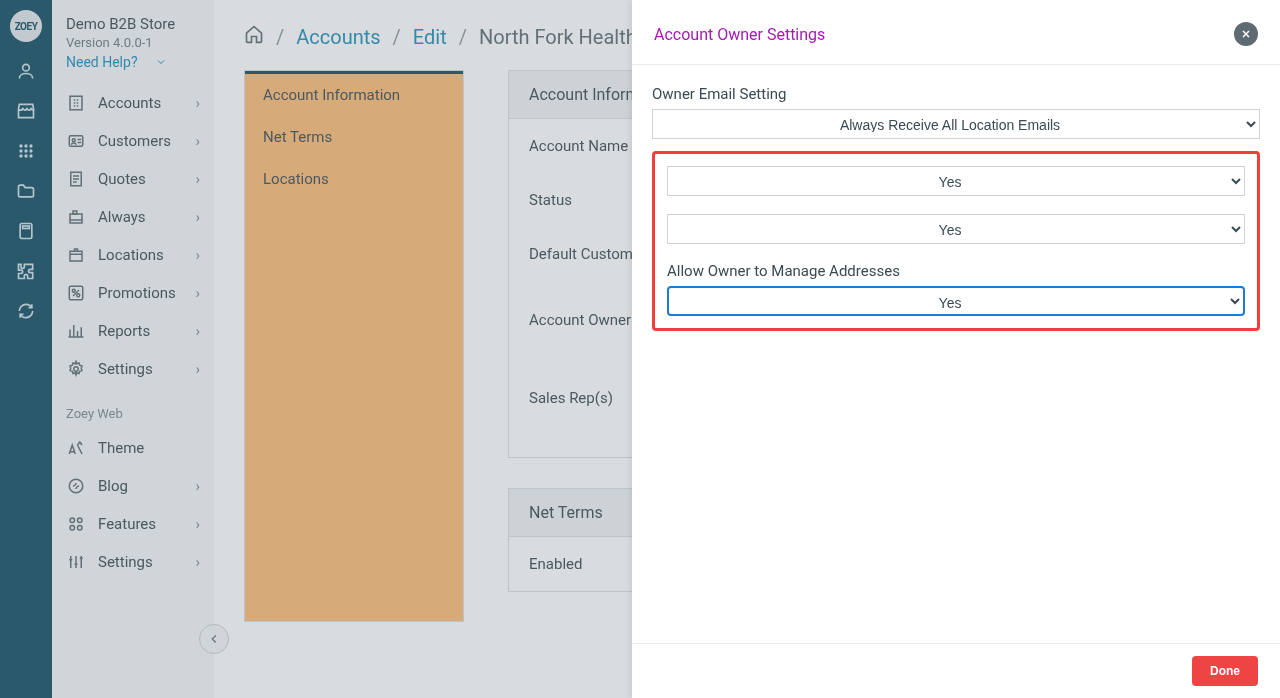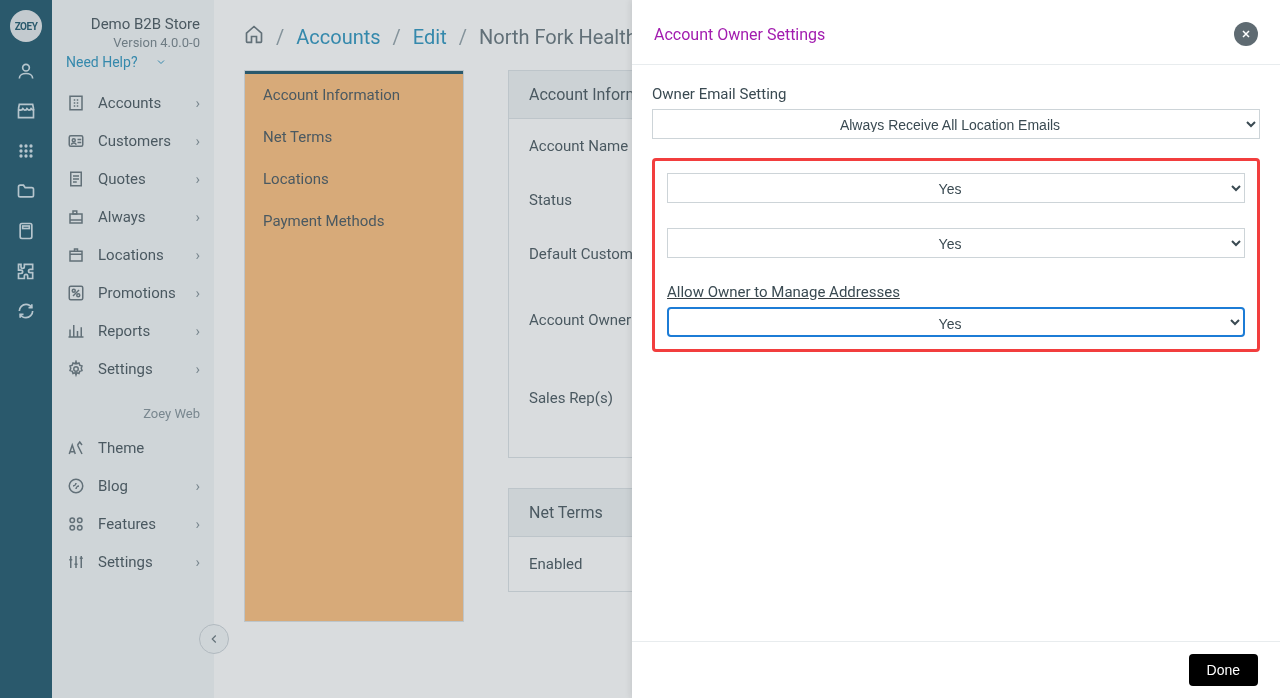--- a/index.html
+++ b/index.html
@@ -6,21 +6,21 @@
     html, body { height: 100%; font-family: -apple-system, BlinkMacSystemFont, "Segoe UI", Roboto, sans-serif; font-size: 14px; color: #3a3f42; overflow: hidden; }
     .app { display: flex; height: 698px; width: 1280px; position: relative; }
 
     
     .rail { width: 52px; background: #0d4a62; display: flex; flex-direction: column; align-items: center; padding-top: 10px; gap: 18px; flex-shrink: 0; }
     .rail-logo { width: 32px; height: 32px; border-radius: 50%; background: #e1e7ea; display: flex; align-items: center; justify-content: center; font-weight: 700; font-size: 10px; color: #0d4a62; letter-spacing: -0.5px; }
     .rail-icon { width: 22px; height: 22px; color: #cfe0e8; display: flex; align-items: center; justify-content: center; cursor: pointer; }
     .rail-icon svg { width: 20px; height: 20px; }
 
     
-    .sidebar { width: 162px; background: #f2f5f7; padding: 14px 0 0 0; flex-shrink: 0; position: relative; text-align: right; }
+    .sidebar { width: 162px; background: #f2f5f7; padding: 14px 0 0 0; flex-shrink: 0; position: relative; }
     .store-title { padding: 0 14px; font-size: 15px; color: #3a4a52; line-height: 1.4; }
     .version { padding: 0 14px; font-size: 13px; color: #6b7a82; }
     .need-help { padding: 4px 14px 14px; font-size: 14px; color: #1c8cba; cursor: pointer; display: flex; align-items: center; gap: 17px; }
     .nav-list { list-style: none; }
     .nav-item { display: flex; align-items: center; padding: 10px 14px; color: #3a4a52; cursor: pointer; font-size: 15px; gap: 12px; }
     .nav-item .chev { margin-left: auto; color: #7a8a92; }
     .nav-item .nav-icon { width: 20px; display: flex; justify-content: center; }
     .nav-item .nav-icon svg { width: 18px; height: 18px; color: #5a6a72; }
     .nav-section { padding: 18px 14px 8px; font-size: 13px; color: #7a8a92; }
     .collapse-handle { position: absolute; right: -15px; top: 624px; width: 30px; height: 30px; border-radius: 50%; background: #f2f5f7; border: 1px solid #c8d0d5; display: flex; align-items: center; justify-content: center; cursor: pointer; color: #5a6a72; }
@@ -45,28 +45,28 @@
 
     
     .gray-overlay { position: absolute; inset: 0; background: rgba(120,130,135,0.28); pointer-events: none; }
 
     
     .modal { position: absolute; top: 0; right: 0; width: 648px; height: 100%; background: #fff; display: flex; flex-direction: column; box-shadow: -2px 0 6px rgba(0,0,0,0.08); }
     .modal-head { display: flex; align-items: center; padding: 22px 22px 18px; border-bottom: 1px solid #e8ecee; }
     .modal-title { font-size: 16px; color: #a21caf; font-weight: 400; }
     .close-btn { margin-left: auto; width: 24px; height: 24px; border-radius: 50%; background: #5f6b72; color: #fff; display: flex; align-items: center; justify-content: center; cursor: pointer; font-size: 14px; }
     .modal-body { padding: 20px 20px 10px; flex: 1; overflow: auto; }
-    .field { margin-bottom: 25px; }
+    .field { margin-bottom: 18px; }
     .field label { display: block; font-size: 15px; color: #3a4a52; margin-bottom: 6px; }
     .field select { width: 100%; padding: 6px 8px; border: 1px solid #cdd4d8; background: #fff; font-size: 14px; color: #3a4a52; height: 30px; text-align: center; }
     .red-box { border: 3px solid #f23e3e; border-radius: 4px; padding: 12px; margin-top: -6px; }
-    .red-box .field:last-child { margin-bottom: 0; text-decoration: underline; }
+    .red-box .field:last-child { margin-bottom: 0; }
     .focused-select { border: 2px solid #1c7cd6 !important; border-radius: 4px; }
     .modal-foot { border-top: 1px solid #e8ecee; padding: 12px 22px; display: flex; justify-content: flex-end; }
-    .done-btn { background: #000000; color: #fff; border: none; padding: 8px 18px; border-radius: 4px; font-size: 14px; cursor: pointer; }
+    .done-btn { background: #ef4444; color: #fff; border: none; padding: 8px 18px; border-radius: 4px; font-size: 12px; cursor: pointer; font-weight: bold; }
   </style>
 </head>
 <body>
 
 <div class="app">
 
   <div class="rail">
     <div class="rail-logo">ZOEY</div>
     <div class="rail-icon">
         <svg viewBox="0 0 24 24" fill="none" stroke="currentColor" stroke-width="2">
@@ -111,21 +111,21 @@
     <div class="rail-icon">
         <svg viewBox="0 0 24 24" fill="none" stroke="currentColor" stroke-width="2">
           <path d="M4 12a8 8 0 018-8 8 8 0 017 4M20 12a8 8 0 01-8 8 8 8 0 01-7-4"></path>
           <path d="M19 4v4h-4M5 20v-4h4"></path>
         </svg>
       </div>
   </div>
 
   <div class="sidebar">
     <div class="store-title">Demo B2B Store</div>
-    <div class="version">Version 4.0.0-0</div>
+    <div class="version">Version 4.0.0-1</div>
     <div class="need-help">
       <span>Need Help?</span>
       <svg width="12" height="12" viewBox="0 0 24 24" fill="none" stroke="currentColor" stroke-width="2">
           <path d="M6 9l6 6 6-6"></path>
         </svg>
     </div>
     <ul class="nav-list">
       <li class="nav-item">
         <span class="nav-icon">
             <svg viewBox="0 0 24 24" fill="none" stroke="currentColor" stroke-width="2">
@@ -269,21 +269,20 @@
       <a>Edit</a>
       <span class="sep">/</span>
       <span>North Fork Health Grou</span>
     </div>
 
     <div class="content-row">
       <div class="sub-tabs">
         <div class="tab">Account Information</div>
         <div class="tab">Net Terms</div>
         <div class="tab">Locations</div>
-        <div class="tab">Payment Methods</div>
       </div>
 
       <div class="form-panel">
         <div class="panel-section">
           <div class="panel-header">Account Informat</div>
           <div class="panel-body">
             <div class="form-row">Account Name</div>
             <div class="form-row">Status</div>
             <div class="form-row">Default Custom</div>
             <div class="form-row" style="padding:30px 0">Account Owner</div>

